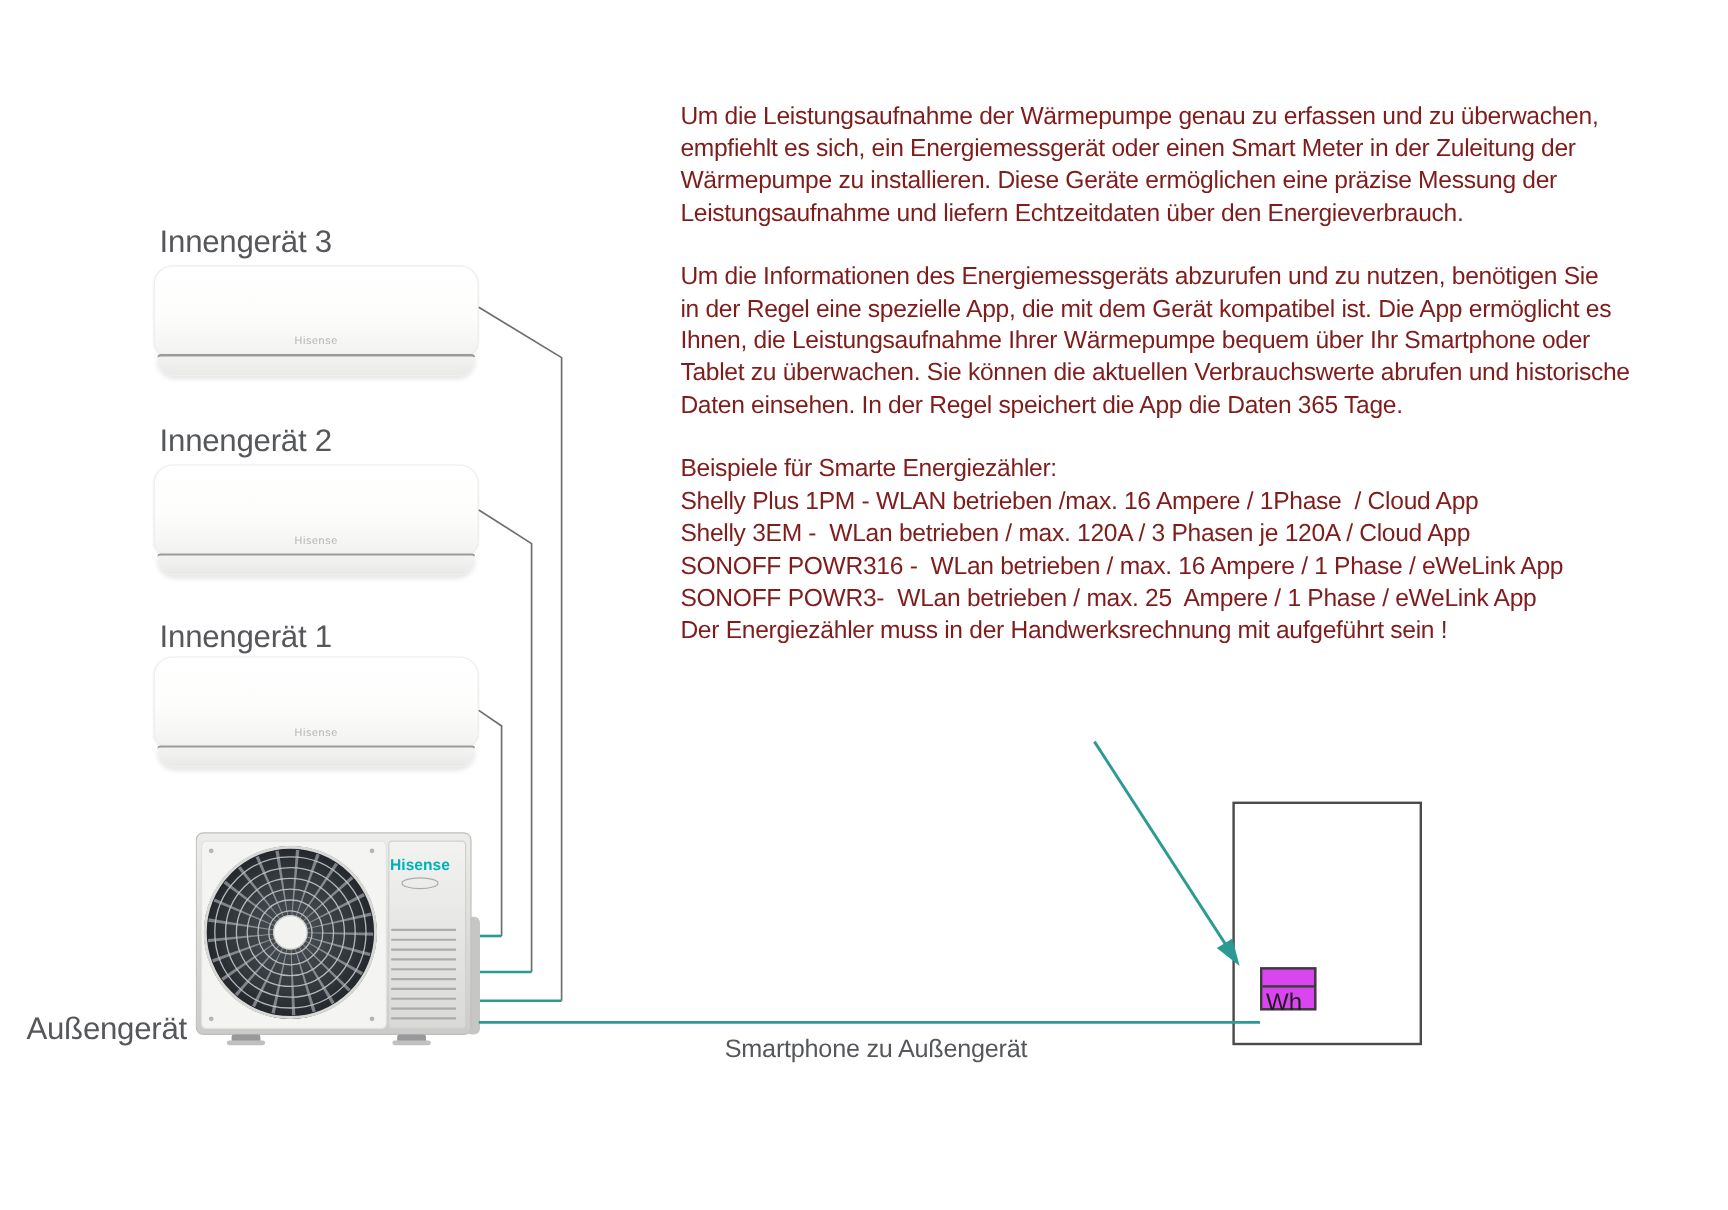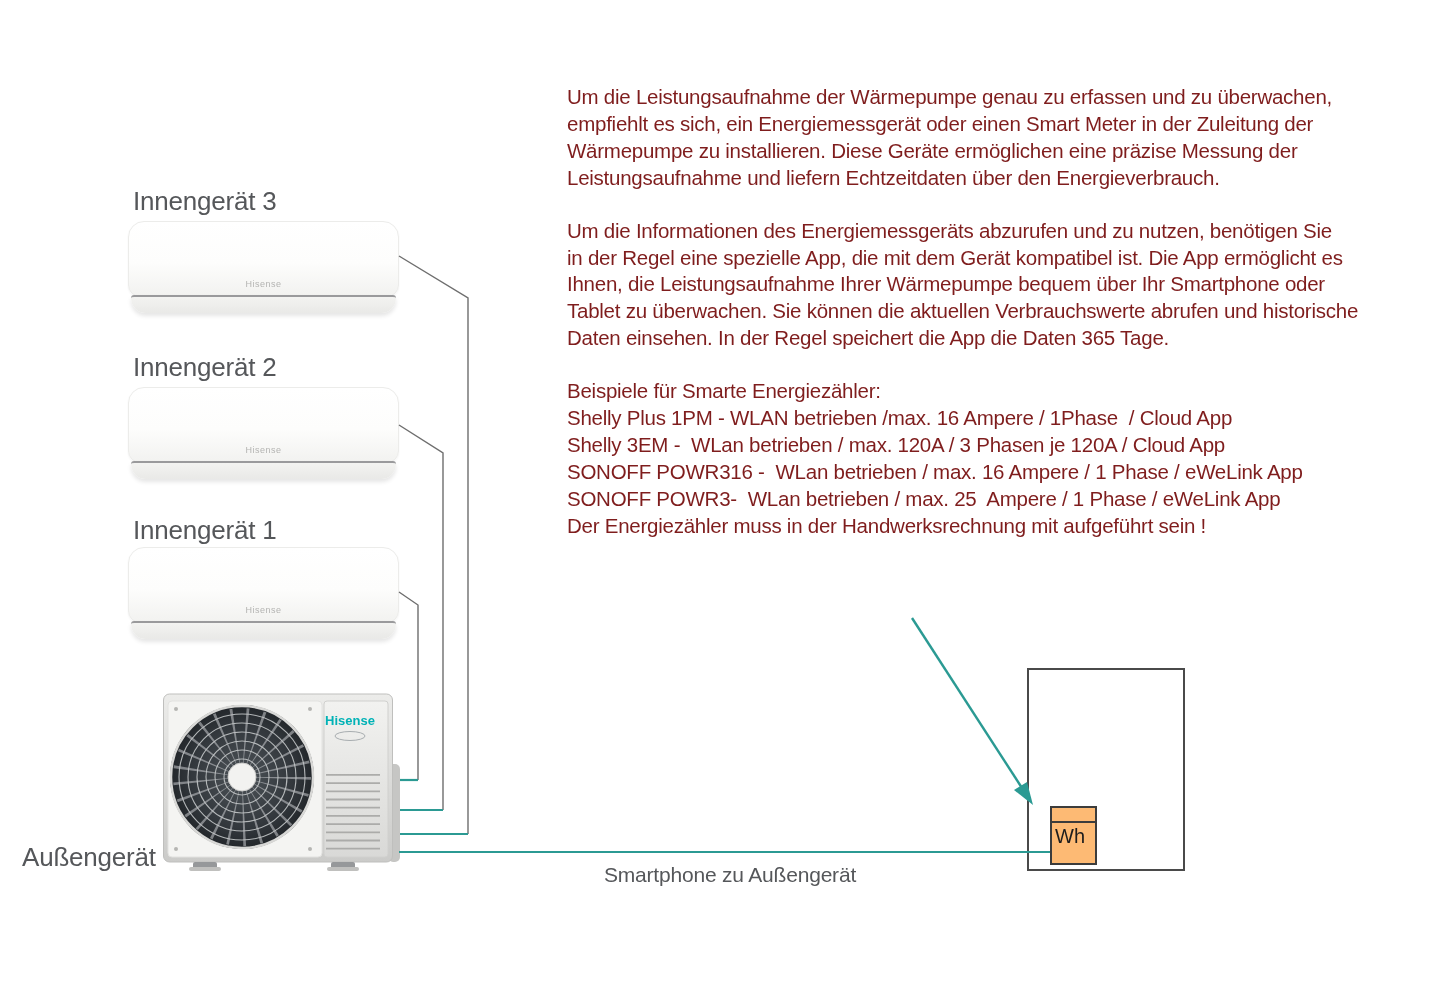--- a/index.html
+++ b/index.html
@@ -34,22 +34,22 @@
     background:linear-gradient(180deg,#f3f3f1,#e9e9e7);
     border-top:2px solid #9a9a9c; border-radius:4px 4px 18px 18px;
     box-shadow:0 3px 4px rgba(0,0,0,0.10);
   }
   .outdoor-unit { position:absolute; left:163px; top:692px; width:237px; height:182px; }
   .cabinet {
     position:absolute; left:1027px; top:668px; width:158px; height:203px;
     border:2.5px solid #4a4a4a; background:#ffffff;
   }
   .meter {
-    position:absolute; left:1050px; top:806px; width:47px; height:59px;
-    border:2px solid #3c3c3c; background:#fdba74;
+    position:absolute; left:1050px; top:806px; width:47px; height:36px;
+    border:2px solid #3c3c3c; background:#d946ef;
   }
   .meter-top { height:15px; border-bottom:2px solid #3c3c3c; }
   .meter-value {
     font-size:20px; line-height:26px; color:#1d1d1d; padding-left:3px; letter-spacing:0;
   }
   .overlay { position:absolute; left:0; top:0; width:1440px; height:1008px; pointer-events:none; }
 </style>
 </head>
 <body>
 

